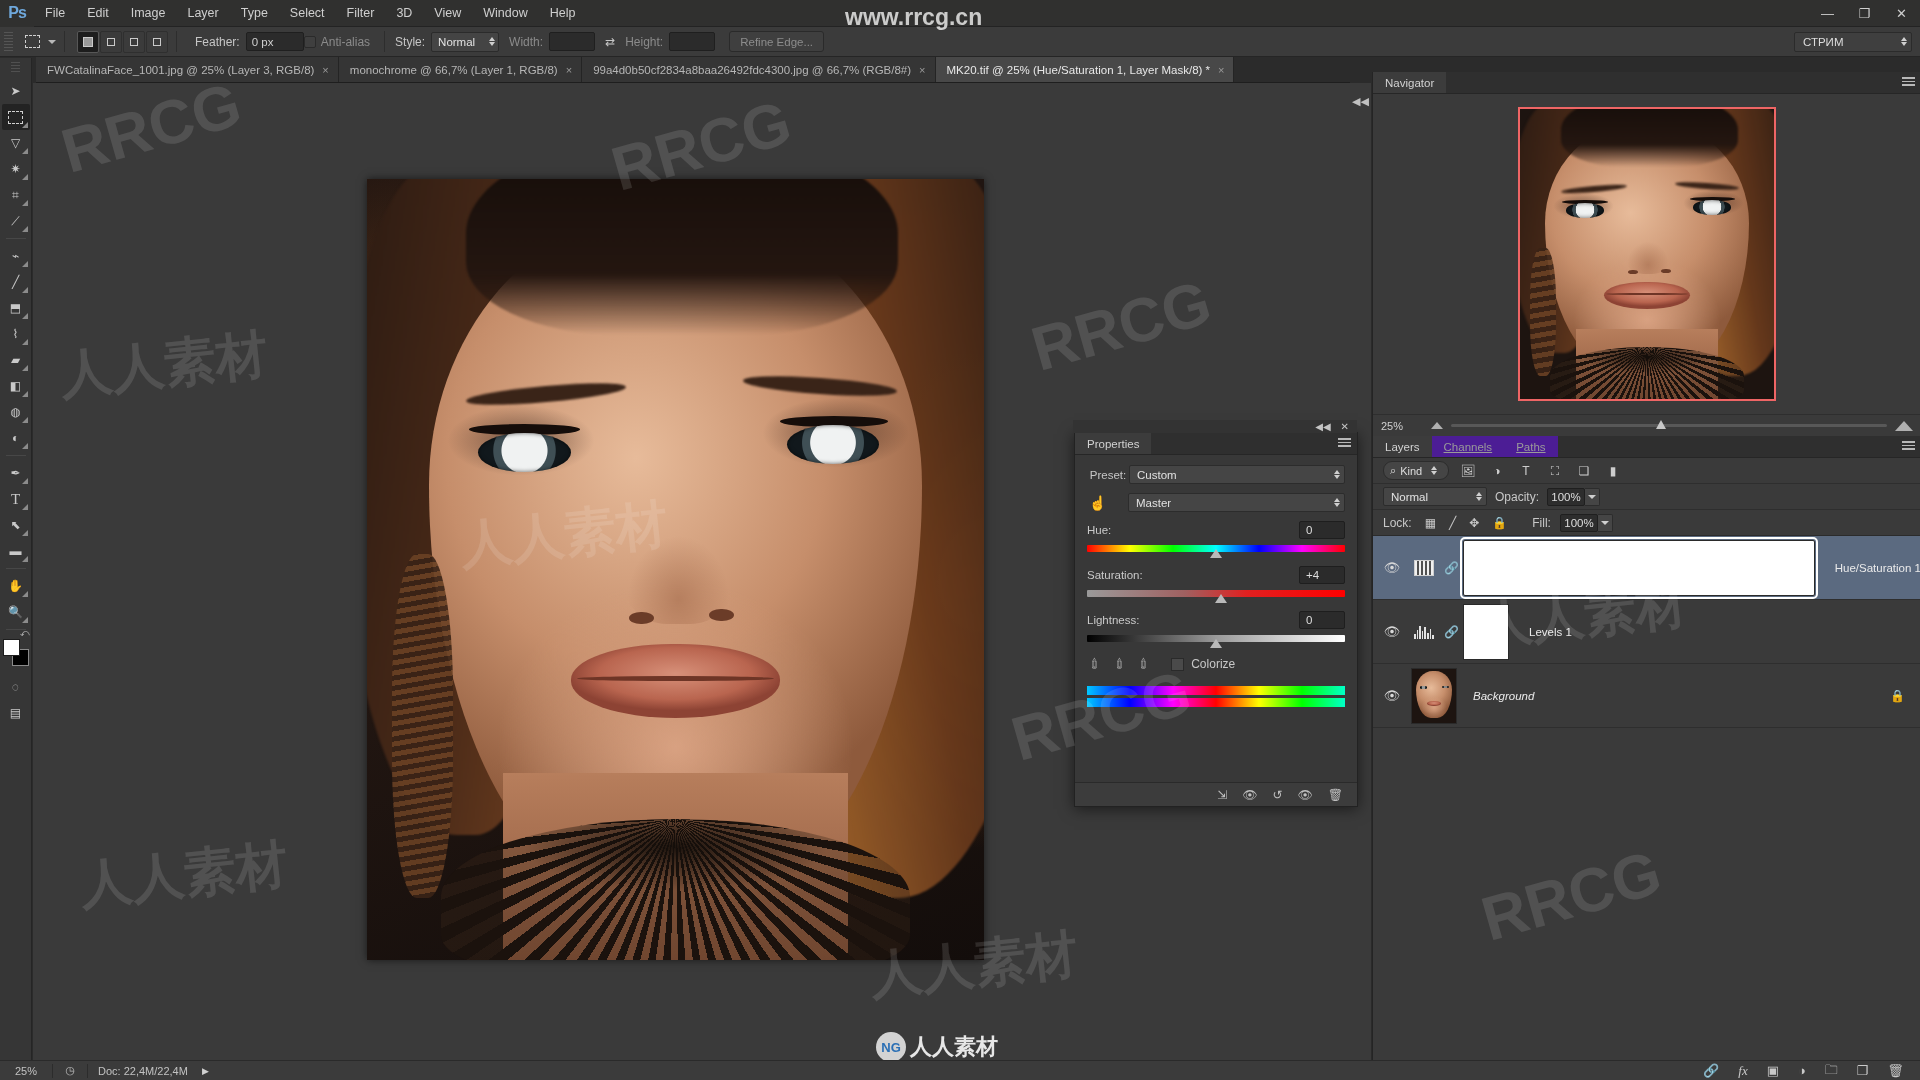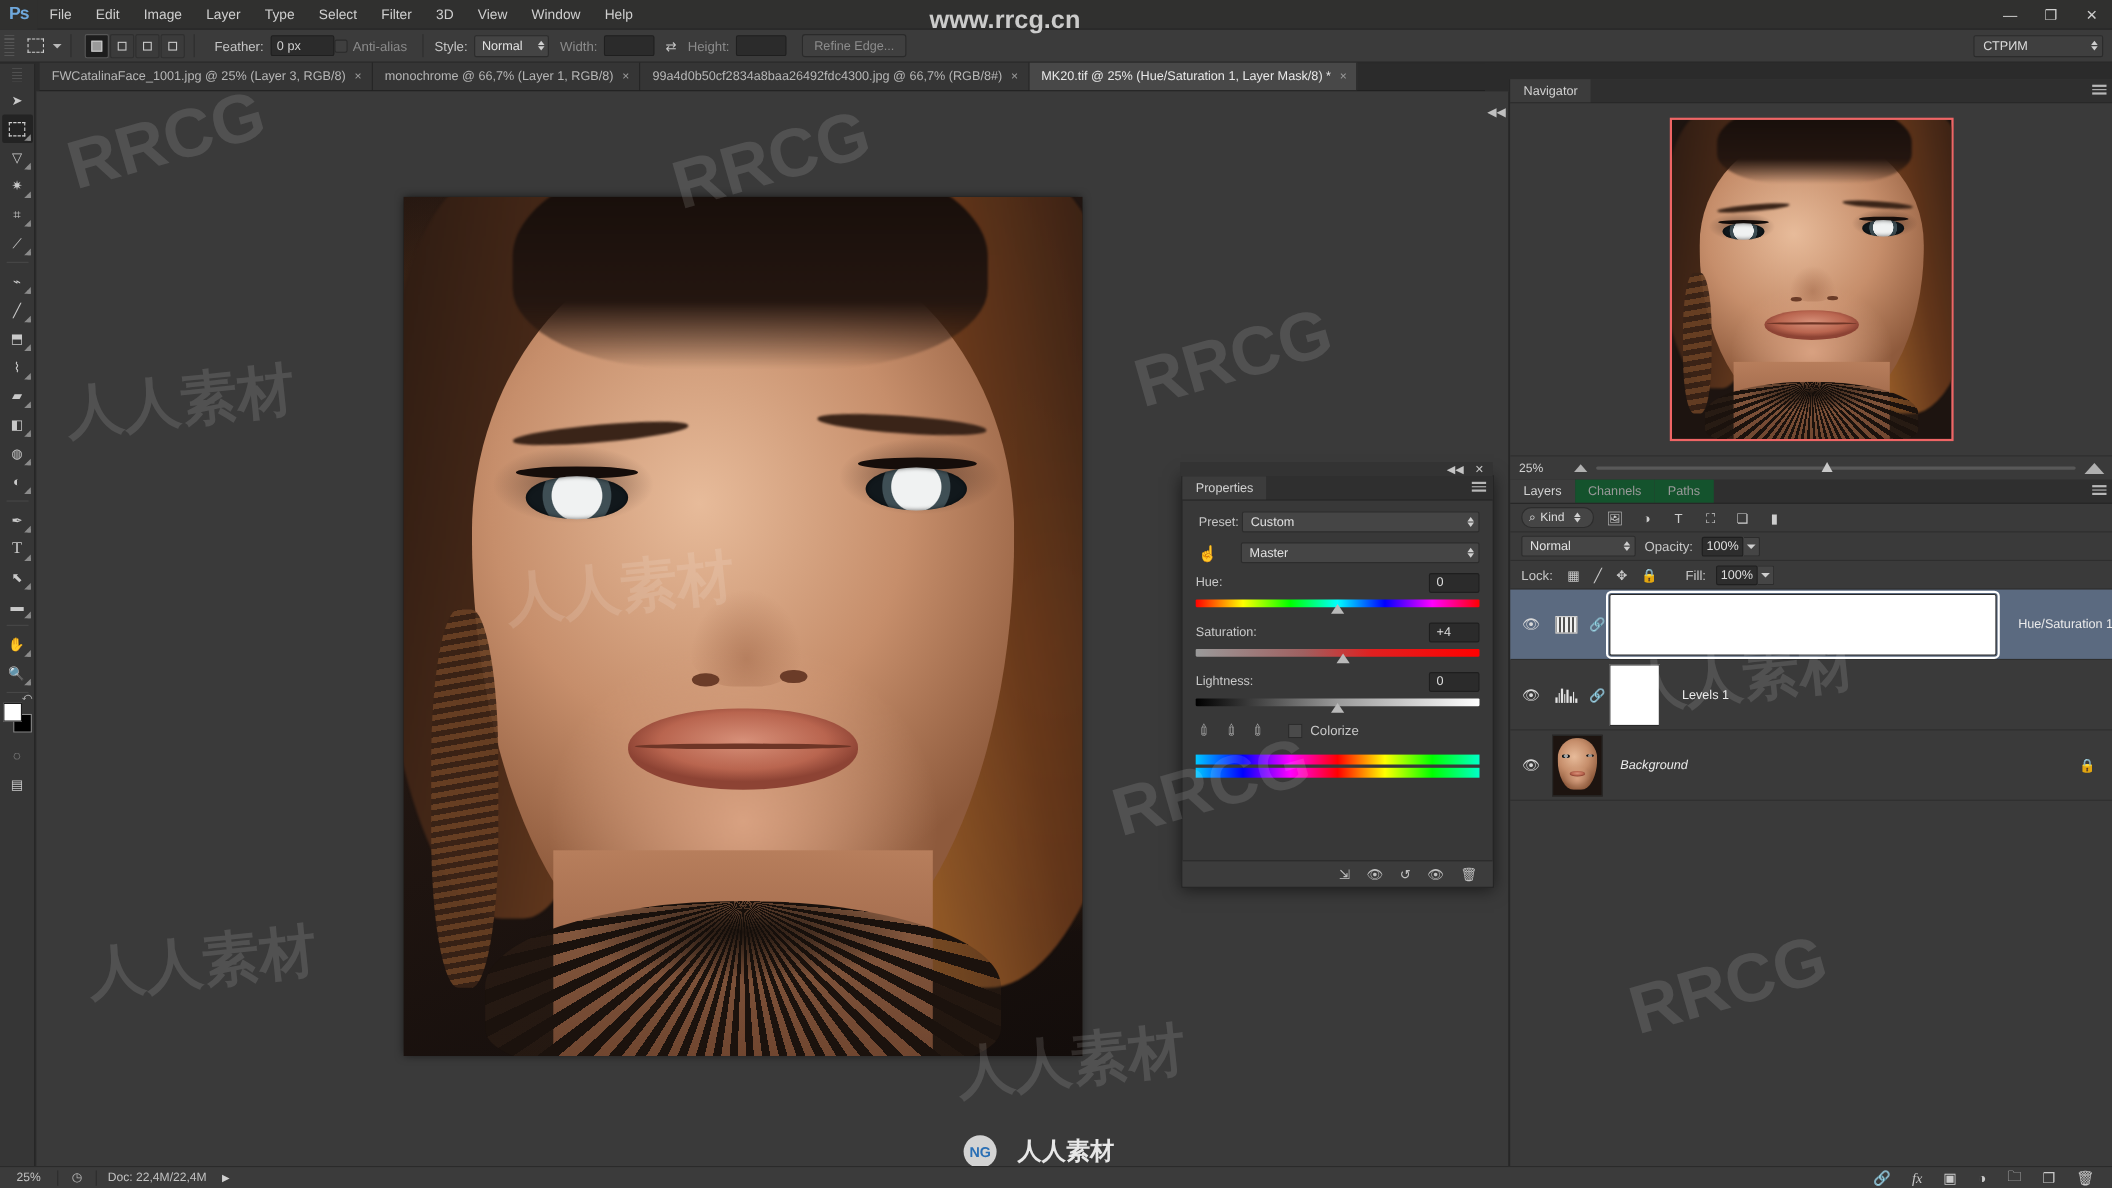--- a/index.html
+++ b/index.html
@@ -258,21 +258,21 @@
     padding-right:8px; color:#c4c4c4; font-size:10px;
   }
   .panel-tabrow{
     height:22px; background:#2f2f2f; display:flex; align-items:stretch;
     border-bottom:1px solid #262626;
   }
   .panel-tab{
     padding:0 12px; display:flex; align-items:center; font-size:11.5px; color:#d2d2d2;
     background:#3c3c3c;
   }
-  .panel-tab.inactive{ background:#14532d; color:#9a9a9a; }
+  .panel-tab.inactive{ background:#4c1d95; color:#9a9a9a;text-decoration:underline; }
   .panel-menu{
     margin-left:auto; width:26px; display:flex; align-items:center; justify-content:center;
   }
   .hamb{ width:13px; }
   .hamb i{ display:block;height:1.5px;background:#b8b8b8;margin-bottom:2px;}
   .prop-head{
     height:30px; display:flex; align-items:center; gap:8px; padding:0 12px;
     border-bottom:1px solid #2d2d2d; background:#383838;
   }
   .adj-icon{
@@ -425,21 +425,21 @@
     font-size:11px; color:#c2c2c2;
   }
   .sb-zoom{ width:52px; text-align:center; }
   .sb-sep{ width:1px;height:14px;background:#2c2c2c; }
   .sb-ic{ width:34px;display:flex;align-items:center;justify-content:center;color:#b5b5b5;font-size:11px;}
   .sb-doc{ padding:0 10px; }
   .sb-arrow{ color:#d0d0d0; font-size:9px; margin-left:4px;}
   .sb-right{ margin-left:auto; display:flex; align-items:center; gap:19px; padding-right:16px; color:#c9c9c9; font-size:13px;}
 
   .logo-badge{
-    position:absolute; left:876px; top:1032px; display:flex; gap:19px;
+    position:absolute; left:876px; top:1032px; display:flex; gap:4px;
     pointer-events:none;
   }
   .logo-circ{
     width:30px;height:30px;border-radius:50%;background:rgba(255,255,255,.78);
     display:flex;align-items:center;justify-content:center;color:#2a6fb5;font-weight:bold;font-size:13px;
   }
   .logo-txt{ font-family:"DejaVu Sans",sans-serif; font-weight:bold; font-size:22px; color:rgba(255,255,255,.88);}
 </style>
 </head>
 <body>

